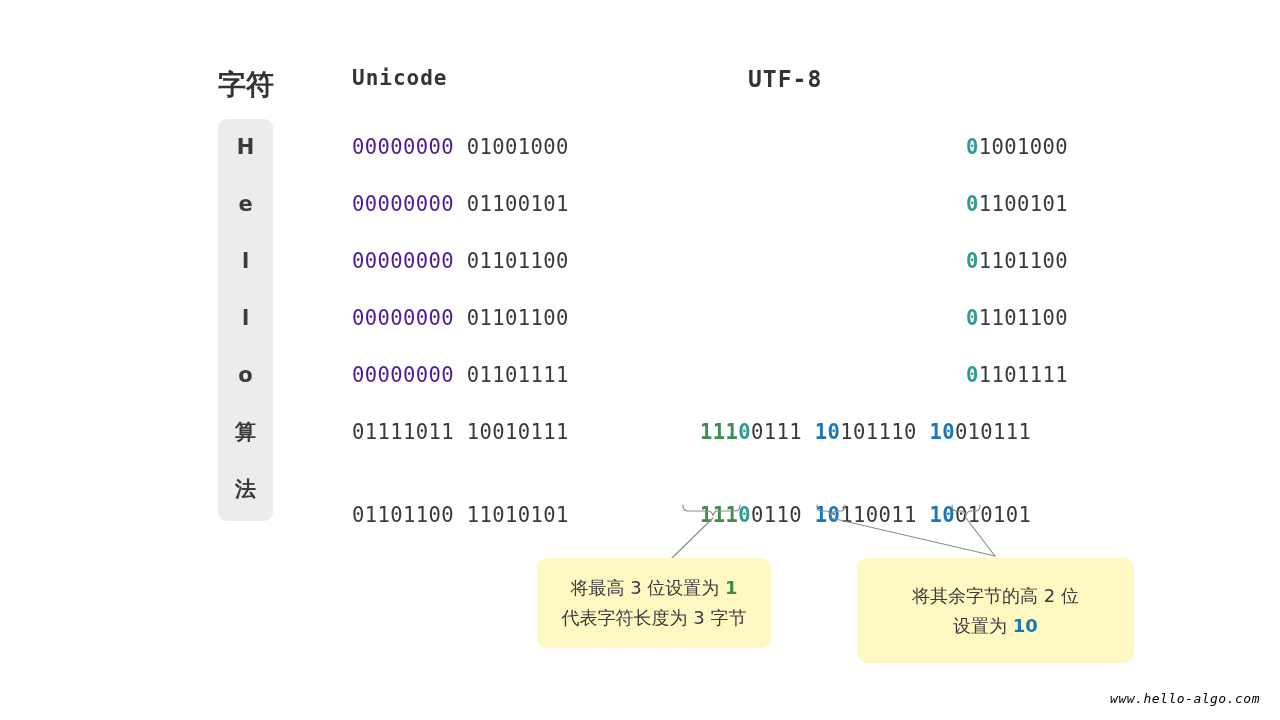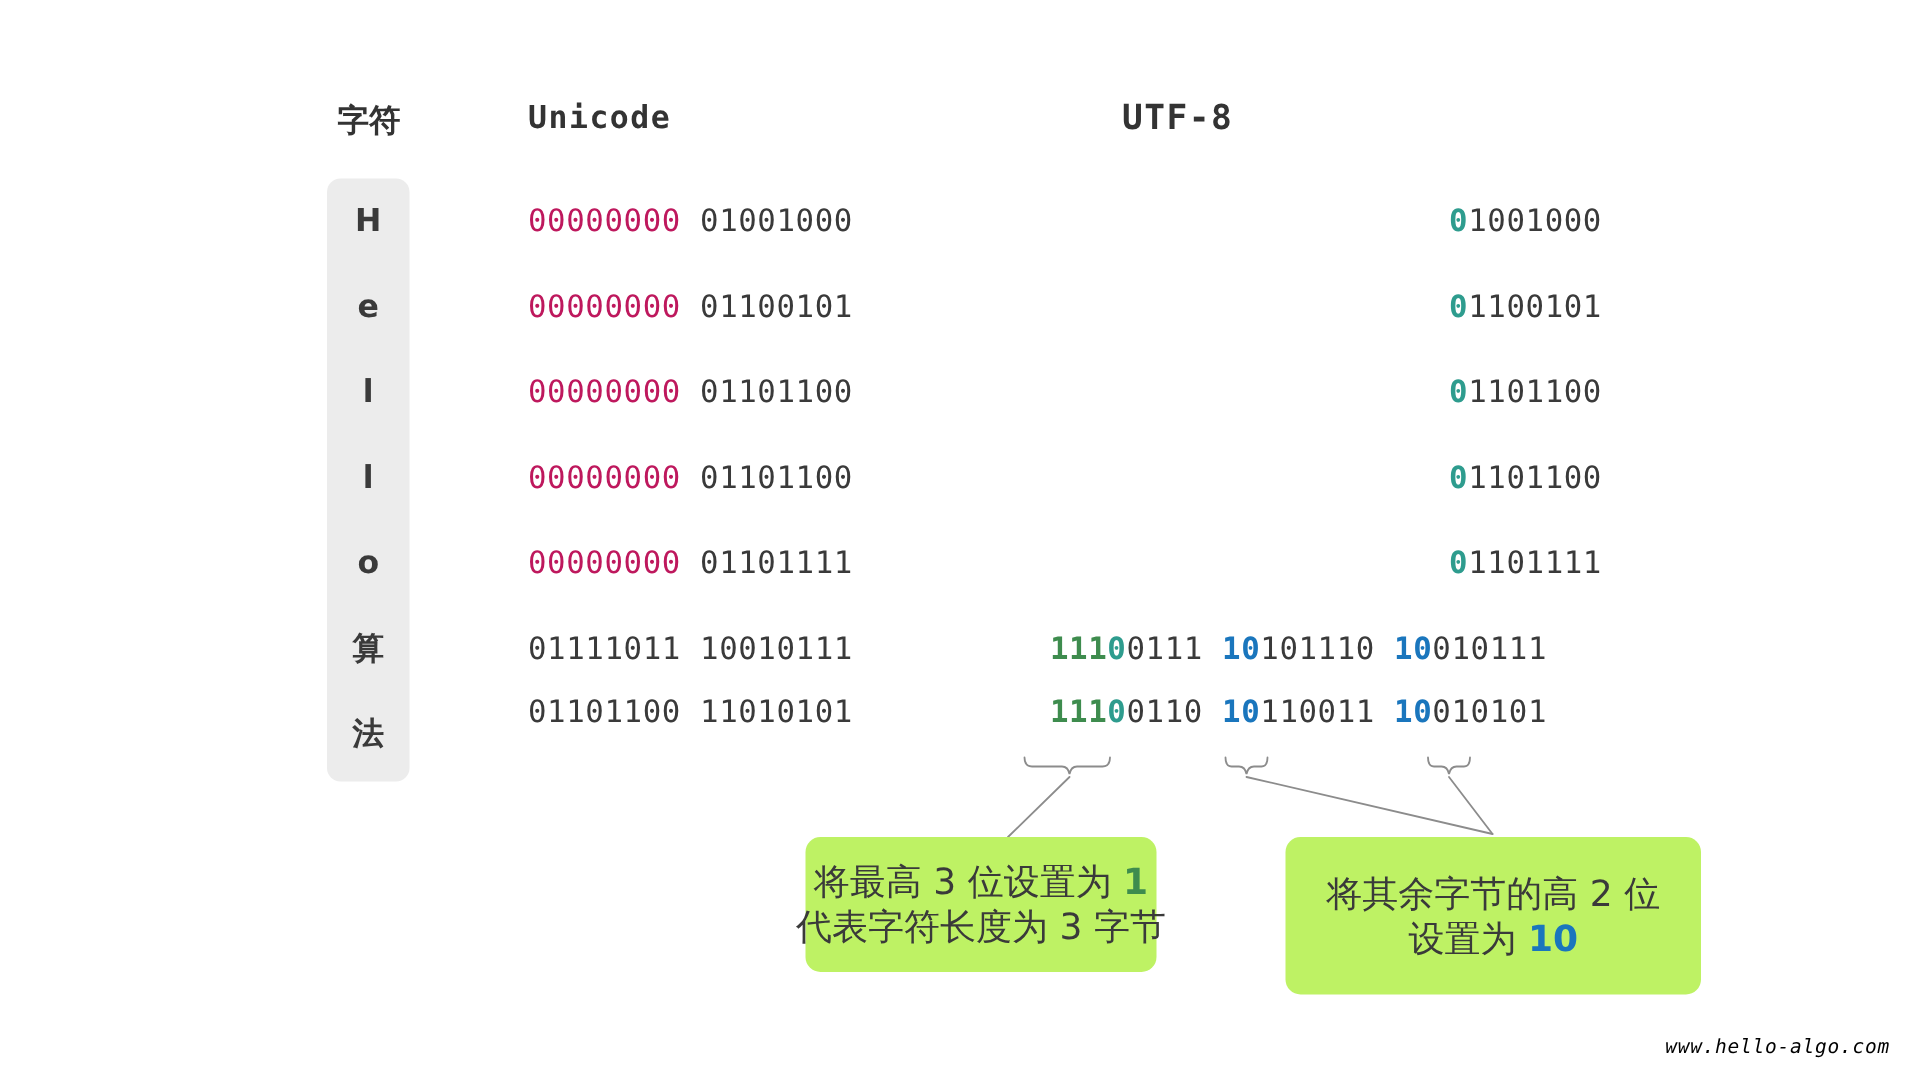--- a/index.html
+++ b/index.html
@@ -28,21 +28,21 @@
     font-weight: bold;
     color: #333333;
     white-space: nowrap;
   }
   .hdr-char {
     left: 218px;
     top: 66px;
     width: 56px;
     text-align: center;
     font-family: "DejaVu Sans", sans-serif;
-    font-size: 21px;
+    font-size: 28px;
   }
   .hdr-unicode {
     left: 352px;
     top: 66px;
     width: 256px;
     text-align: left;
     font-family: "DejaVu Sans Mono", monospace;
     font-size: 21px;
     letter-spacing: 1px;
   }
@@ -102,46 +102,46 @@
     height: 57px;
     line-height: 57px;
     font-family: "DejaVu Sans Mono", monospace;
     font-size: 20.5px;
     white-space: pre;
     letter-spacing: 0.4px;
   }
   .utf-ascii { right: 212px; }
   .utf-multi { left: 681px; margin-left: 19px; }
 
-  .b-dim   { color: #be185d; }
+  .b-dim   { color: #4c1d95; }
   .b-dark  { color: #3a3a3a; }
   .b-teal  { color: #2e9c8e; font-weight: bold; }
   .b-green { color: #3e8c4e; font-weight: bold; }
   .b-blue  { color: #1a76bd; font-weight: bold; }
 
   
   .connectors {
     position: absolute;
     left: 0; top: 0;
     width: 1280px;
     height: 720px;
     pointer-events: none;
   }
 
   
   .note {
     position: absolute;
-    background: #bef264;
+    background: #fef9c3;
     border-radius: 10px;
     display: flex;
     flex-direction: column;
     align-items: center;
     justify-content: center;
     font-family: "DejaVu Sans", sans-serif;
-    font-size: 24px;
+    font-size: 18px;
     color: #3a3a3a;
     line-height: 30px;
   }
   .note-a {
     left: 537px;
     top: 558px;
     width: 234px;
     height: 90px;
   }
   .note-b {
@@ -208,21 +208,21 @@
   <div class="row" style="top:347px">
     <div class="uni"><span class="b-dim">00000000 </span><span class="b-dark">01101111</span></div>
     <div class="utf utf-ascii"><span class="b-teal">0</span><span class="b-dark">1101111</span></div>
   </div>
 
   <div class="row" style="top:404px">
     <div class="uni"><span class="b-dark">01111011 </span><span class="b-dark">10010111</span></div>
     <div class="utf utf-multi"><span class="b-green">111</span><span class="b-teal">0</span><span class="b-dark">0111</span><span class="b-dark"> </span><span class="b-blue">10</span><span class="b-dark">101110</span><span class="b-dark"> </span><span class="b-blue">10</span><span class="b-dark">010111</span></div>
   </div>
 
-  <div class="row" style="top:446px">
+  <div class="row" style="top:487px">
     <div class="uni"><span class="b-dark">01101100 </span><span class="b-dark">11010101</span></div>
     <div class="utf utf-multi"><span class="b-green">111</span><span class="b-teal">0</span><span class="b-dark">0110</span><span class="b-dark"> </span><span class="b-blue">10</span><span class="b-dark">110011</span><span class="b-dark"> </span><span class="b-blue">10</span><span class="b-dark">010101</span></div>
   </div>
 
   <svg class="connectors" viewBox="0 0 1280 720">
     <g fill="none" stroke="#8c8c8c" stroke-width="1.2" stroke-linecap="round">
 
       <path d="M683,505 q0,6 5,6 L708,511 q4,0 5,5 q1,-5 5,-5 L735,511 q5,0 5,-6"></path>
       <line x1="713" y1="518" x2="672" y2="558"></line>
 

